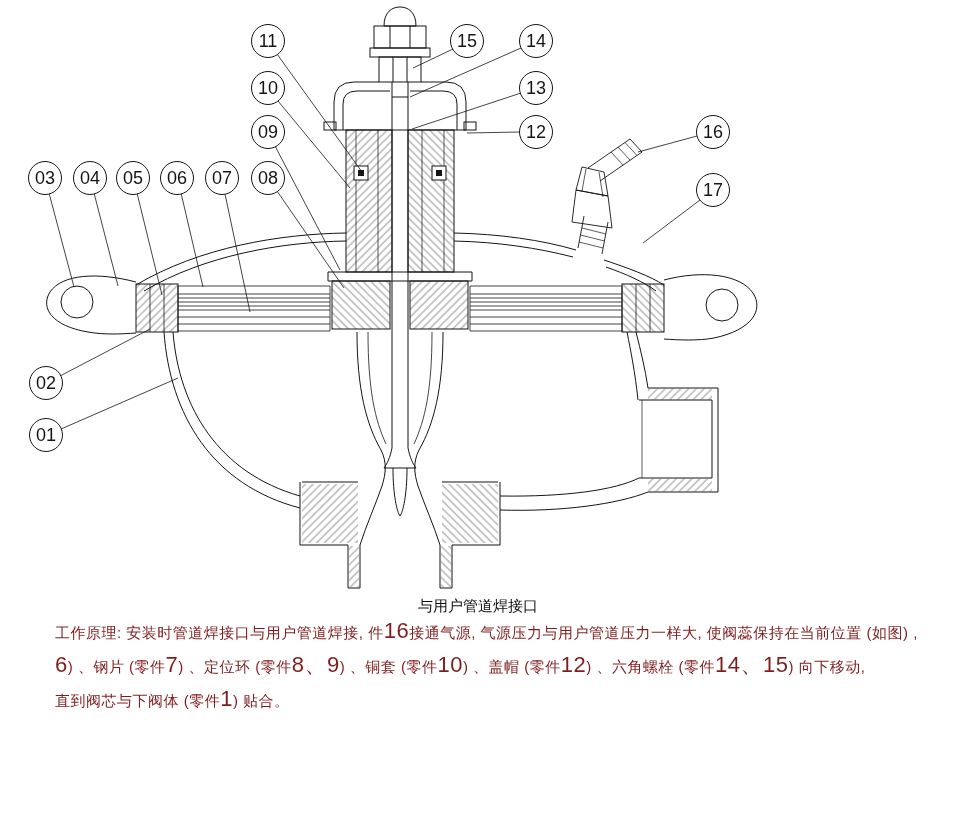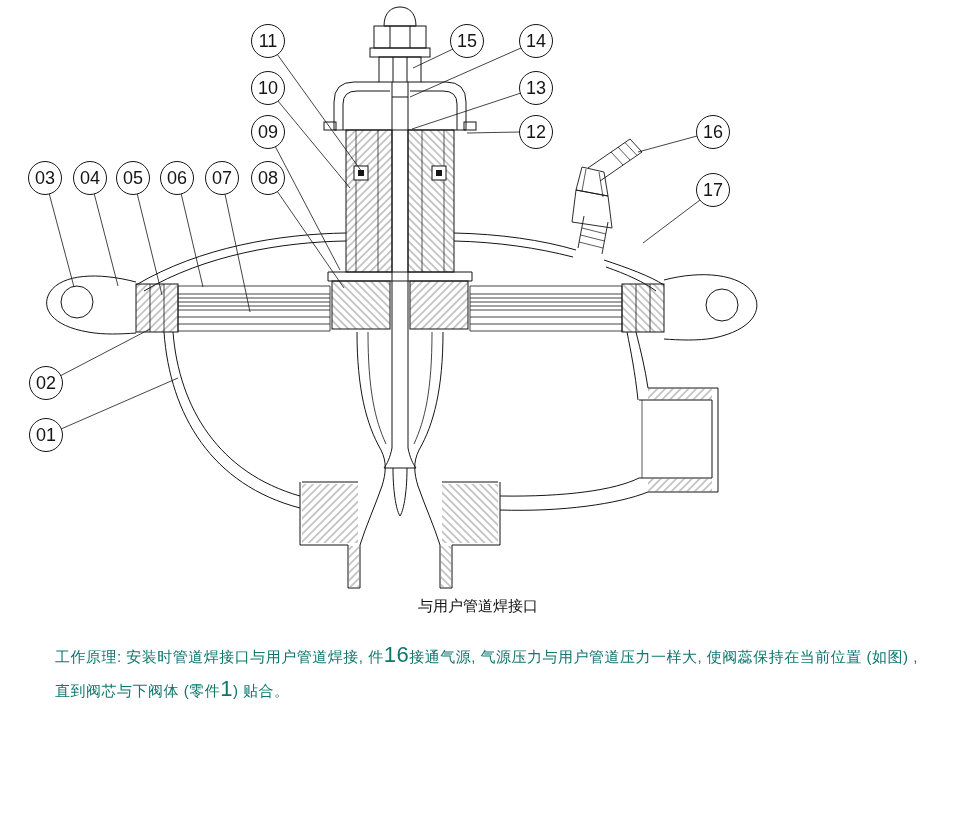--- a/index.html
+++ b/index.html
@@ -3,22 +3,22 @@
 <meta charset="utf-8">
 <style>
   * { margin:0; padding:0; box-sizing:border-box; }
   html,body { background:#ffffff; }
   .page {
     position:relative; width:970px; height:817px; background:#ffffff;
     font-family:"Liberation Sans", sans-serif; color:#000; overflow:hidden;
   }
   .drawing { position:absolute; top:0; left:0; }
   .description {
-    position:absolute; left:55px; top:640px; width:900px;
-    font-size:15px; letter-spacing:0.5px; color:#0f766e;
+    position:absolute; left:55px; top:616px; width:900px;
+    font-size:15px; letter-spacing:0.5px; color:#7f1d1d;
   }
   .desc-line { line-height:34px; height:34px; white-space:nowrap; }
   .desc-line .num { font-size:22px; line-height:1; }
   svg text { font-family:"Liberation Sans", sans-serif; }
 </style>
 </head>
 <body>
 
 <div class="page">
 
@@ -236,15 +236,16 @@
           <circle cx="713" cy="190" r="16.5" fill="#fff" stroke="#151515"></circle>
           <text x="713" y="196" fill="#151515">17</text>
         </g>
     </g>
 
     <text x="418" y="611" font-size="15" fill="#111">与用户管道焊接口</text>
   </svg>
 
   <div class="description">
       <div class="desc-line"><span>工作原理: 安装时管道焊接口与用户管道焊接, 件</span><span class="num">16</span><span>接通气源, 气源压力与用户管道压力一样大, 使阀蕊保持在当前位置 (如图) ,</span></div>
+      <div class="desc-line"><span class="num">6</span><span>) 、钢片 (零件</span><span class="num">7</span><span>) 、定位环 (零件</span><span class="num">8、9</span><span>) 、铜套 (零件</span><span class="num">10</span><span>) 、盖帽 (零件</span><span class="num">12</span><span>) 、六角螺栓 (零件</span><span class="num">14、15</span><span>) 向下移动,</span></div>
       <div class="desc-line"><span>直到阀芯与下阀体 (零件</span><span class="num">1</span><span>) 贴合。</span></div>
     </div>
 </div>
 
 </body></html>

